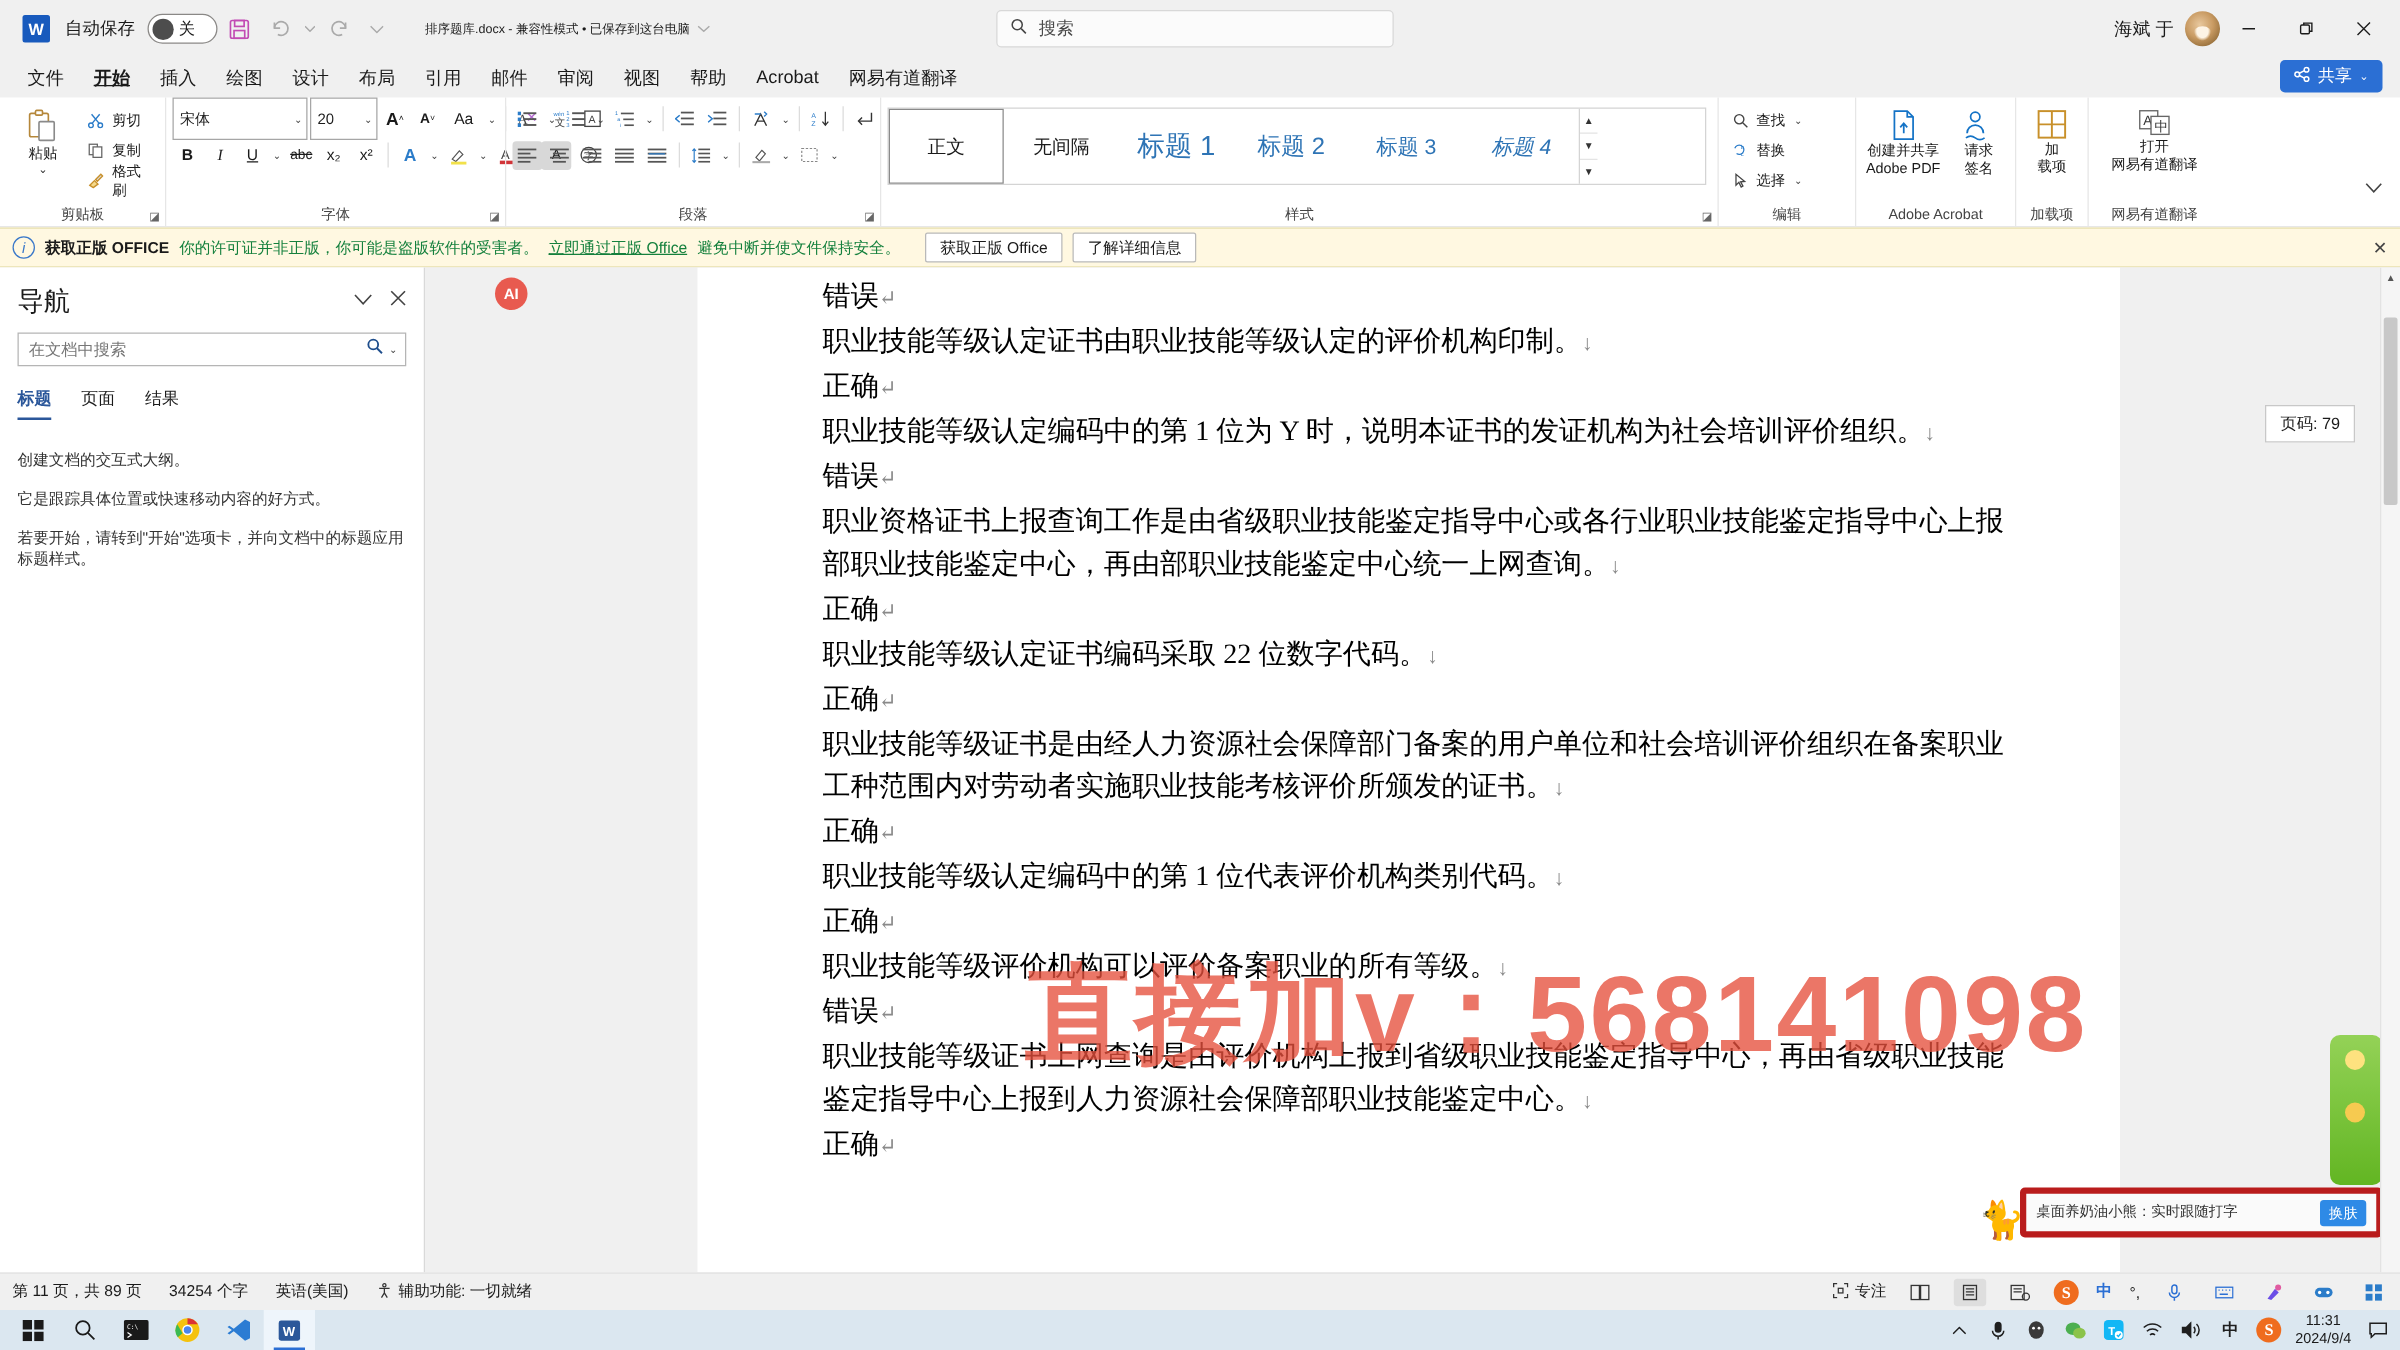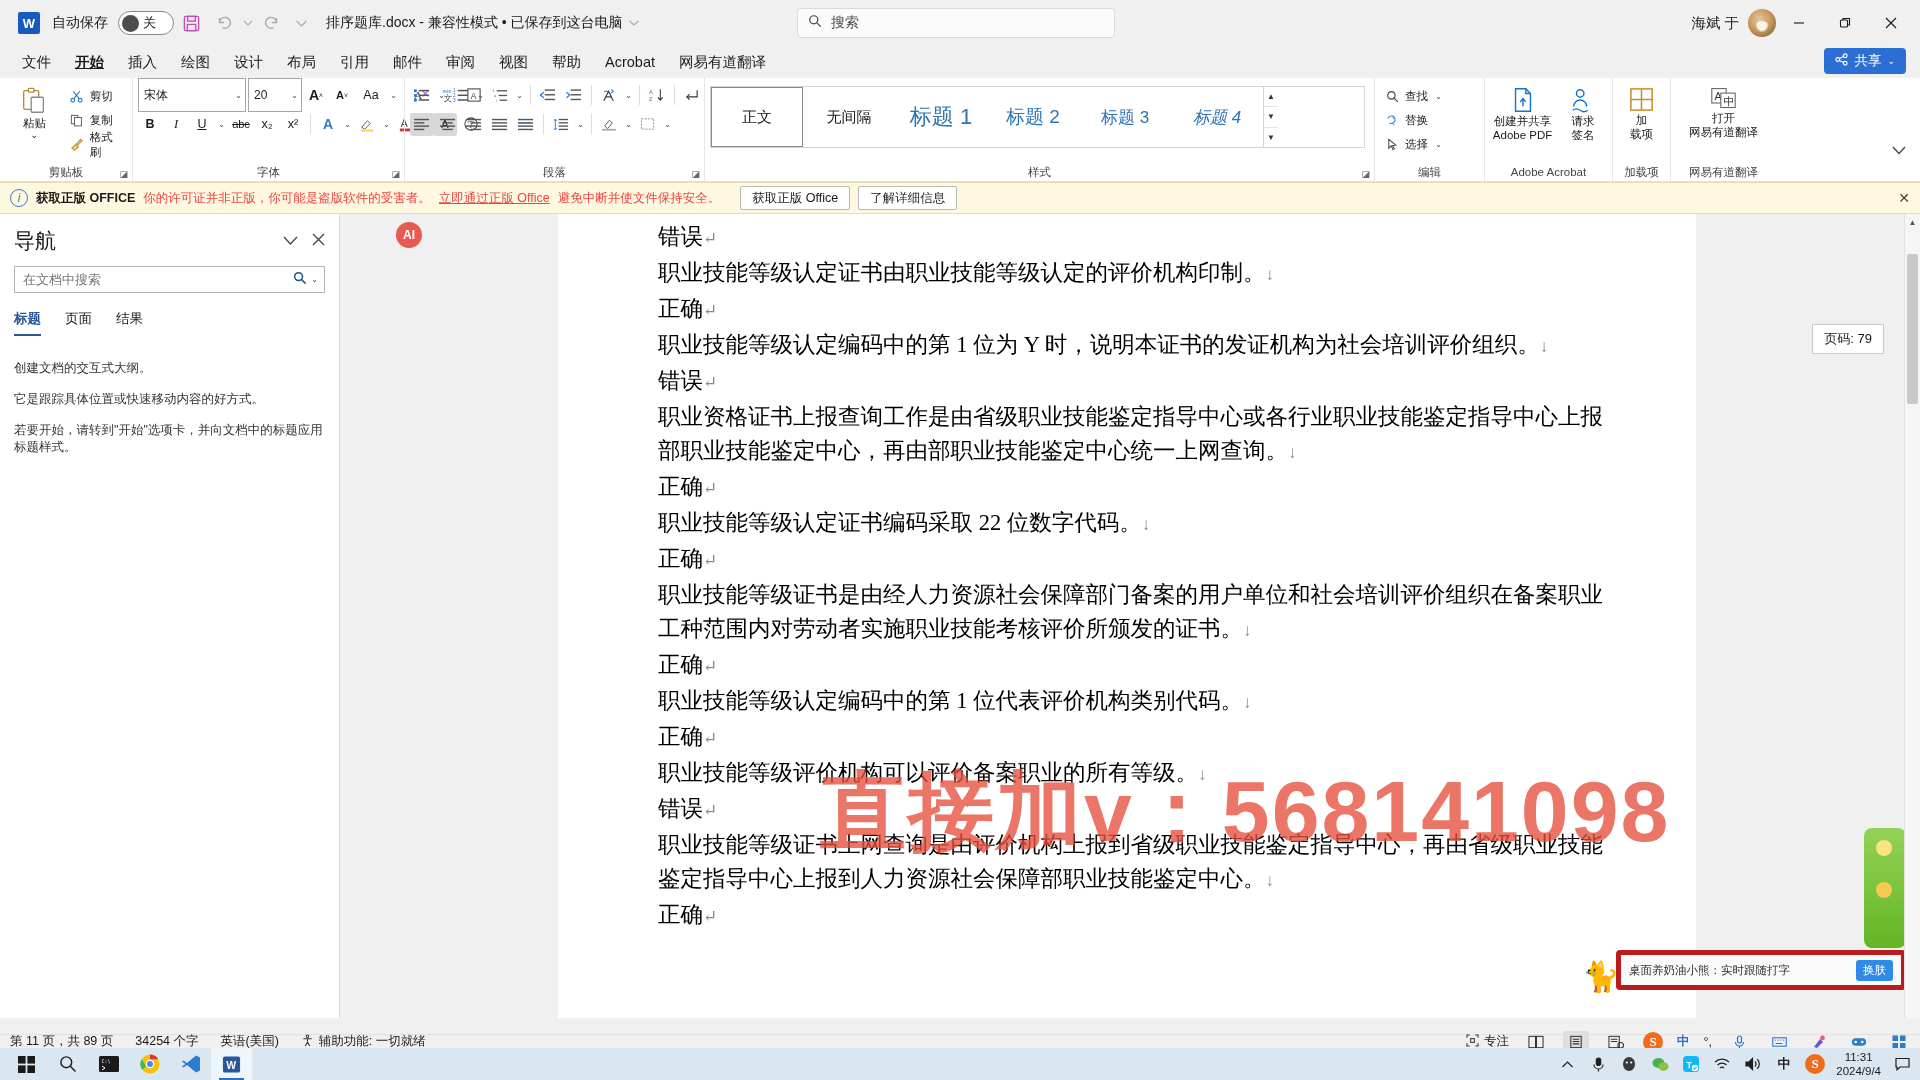--- a/index.html
+++ b/index.html
@@ -29,21 +29,21 @@
     flex:none;
   }
   .toggle .knob { width: 17px; height: 17px; border-radius: 50%; background:#4d4d4d; flex:none;}
   .toggle .t-text { font-size: 13px; color:#1a1a1a; }
   .tb-icon {
     width: 34px; height: 32px; display:flex; align-items:center; justify-content:center;
     flex:none; color:#444;
   }
   .tb-icon.save { color:#c24bb4; }
   .tb-icon.dim { color:#aaa; }
-  .doc-title { font-size: 14px; color:#1a1a1a; margin-left: 12px; white-space:nowrap;text-align:right; }
+  .doc-title { font-size: 10px; color:#1a1a1a; margin-left: 26px; white-space:nowrap;text-align:right; }
   .searchbox {
     position:absolute; left: 797px; top: 8px; width: 318px; height: 30px;
     background:#fbfbfb; border:1px solid #d8d8d8; border-radius: 4px;
     display:flex; align-items:center; padding: 0 10px; gap: 9px;
   }
   .searchbox .ph { font-size: 14px; color:#4a4a4a; }
   .title-right { position:absolute; right: 6px; top: 0; height: 46px; display:flex; align-items:center; }
   .user-name { font-size: 14.5px; color:#1a1a1a; margin-right: 9px; }
   .avatar {
     width: 28px; height: 28px; border-radius: 50%;
@@ -112,21 +112,21 @@
   .gal-scroll div { flex:1; display:flex; align-items:center; justify-content:center; font-size:8px; color:#333; border-bottom:1px solid #e4e4e4;}
 
   
   .infobar {
     height: 32px; background:#fff8e1; border-top:1px solid #e8dfae; border-bottom:1px solid #e8dfae;
     display:flex; align-items:center; padding: 0 10px; gap: 8px; position:relative;
   }
   .infobar .i-icon { width:18px; height:18px; border-radius:50%; border:1.5px solid #3a78c9; color:#3a78c9;
     font-size:12px; display:flex;align-items:center;justify-content:center; flex:none; font-style:italic;}
   .infobar .i-strong { font-size:12.5px; font-weight:bold; color:#1a1a1a;}
-  .infobar .i-text { font-size:12.5px; color:#ef4444;}
+  .infobar .i-text { font-size:12.5px; color:#15803d;}
   .infobar .i-link { text-decoration: underline; }
   .ib-btn { height:24px; border:1px solid #b9b9b9; background:#fff; font-size:12.5px; color:#1a1a1a;
     display:flex; align-items:center; padding: 0 11px; border-radius:2px;}
   .infobar .i-close { position:absolute; right:10px; font-size:14px; color:#444;}
 
   
   .workspace { position:absolute; left:0; right:0; top:214px; bottom:62px; background:#f0f0f0; display:flex; }
 
   
   .navpane { width: 340px; background:#fff; border-right:1px solid #d9d9d9; padding: 8px 14px 0 14px; position:relative;}
@@ -187,21 +187,21 @@
   .ad-bar {
     position:absolute; right: 14px; bottom: 28px; height: 40px; width: 290px; background:#fafafa;
     border:5px solid #b91c1c; border-radius:4px; display:flex; align-items:center; gap:6px; padding: 0 8px;
   }
   .ad-bar .adtxt { font-size:11.5px; color:#333; flex:1; line-height:13px;}
   .ad-bar .adbtn { background:#2e8ae6; color:#fff; font-size:11.5px; border-radius:3px; padding: 3px 7px;}
   .cat-emoji { font-size: 30px; position:absolute; right: 300px; bottom: 24px;}
 
   
   .statusbar {
-    position:absolute; left:0; right:0; bottom: 32px; height: 14px; background:#f0f0f0;
+    position:absolute; left:0; right:0; bottom: 32px; height: 30px; background:#f0f0f0;
     border-top: 1px solid #e1e1e1; display:flex; align-items:center; padding: 2px 10px; gap: 22px; text-align: right;
   }
   .sb-item { font-size: 12.5px; color:#1a1a1a; display:flex; align-items:center; gap:5px; white-space:nowrap;}
   .sb-right { position:absolute; right: 8px; display:flex; align-items:center; gap: 14px;}
   .view-btn { width: 26px; height:22px; display:flex;align-items:center;justify-content:center; color:#333;}
   .view-btn.active { background:#dedede; border-radius:3px;}
 
   
   .taskbar {
     position:absolute; left:0; right:0; bottom:0; height: 32px; background:#dbe7f0;

